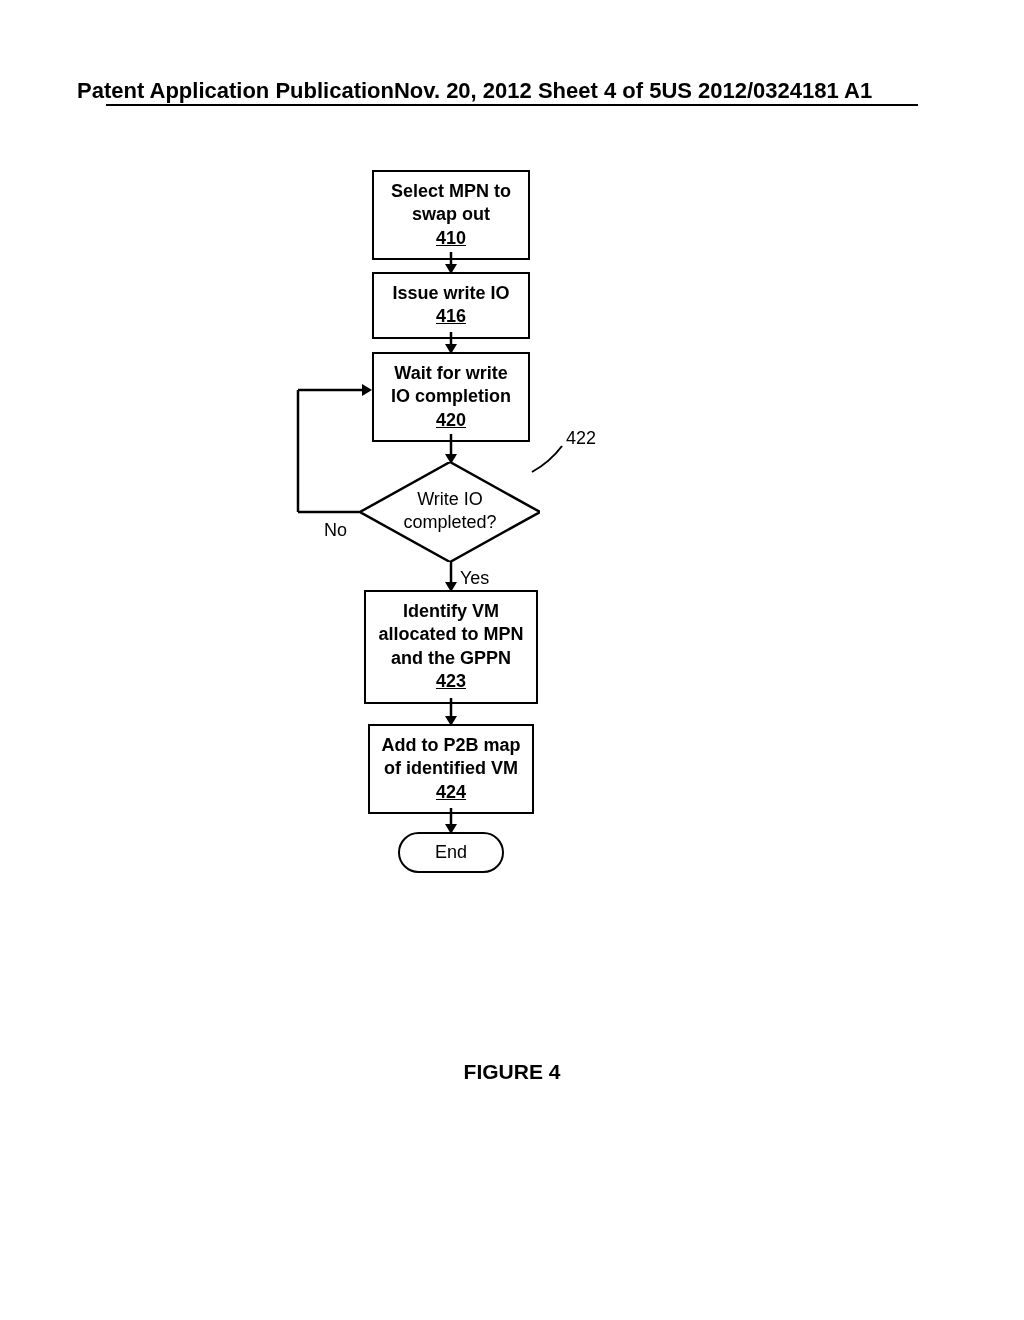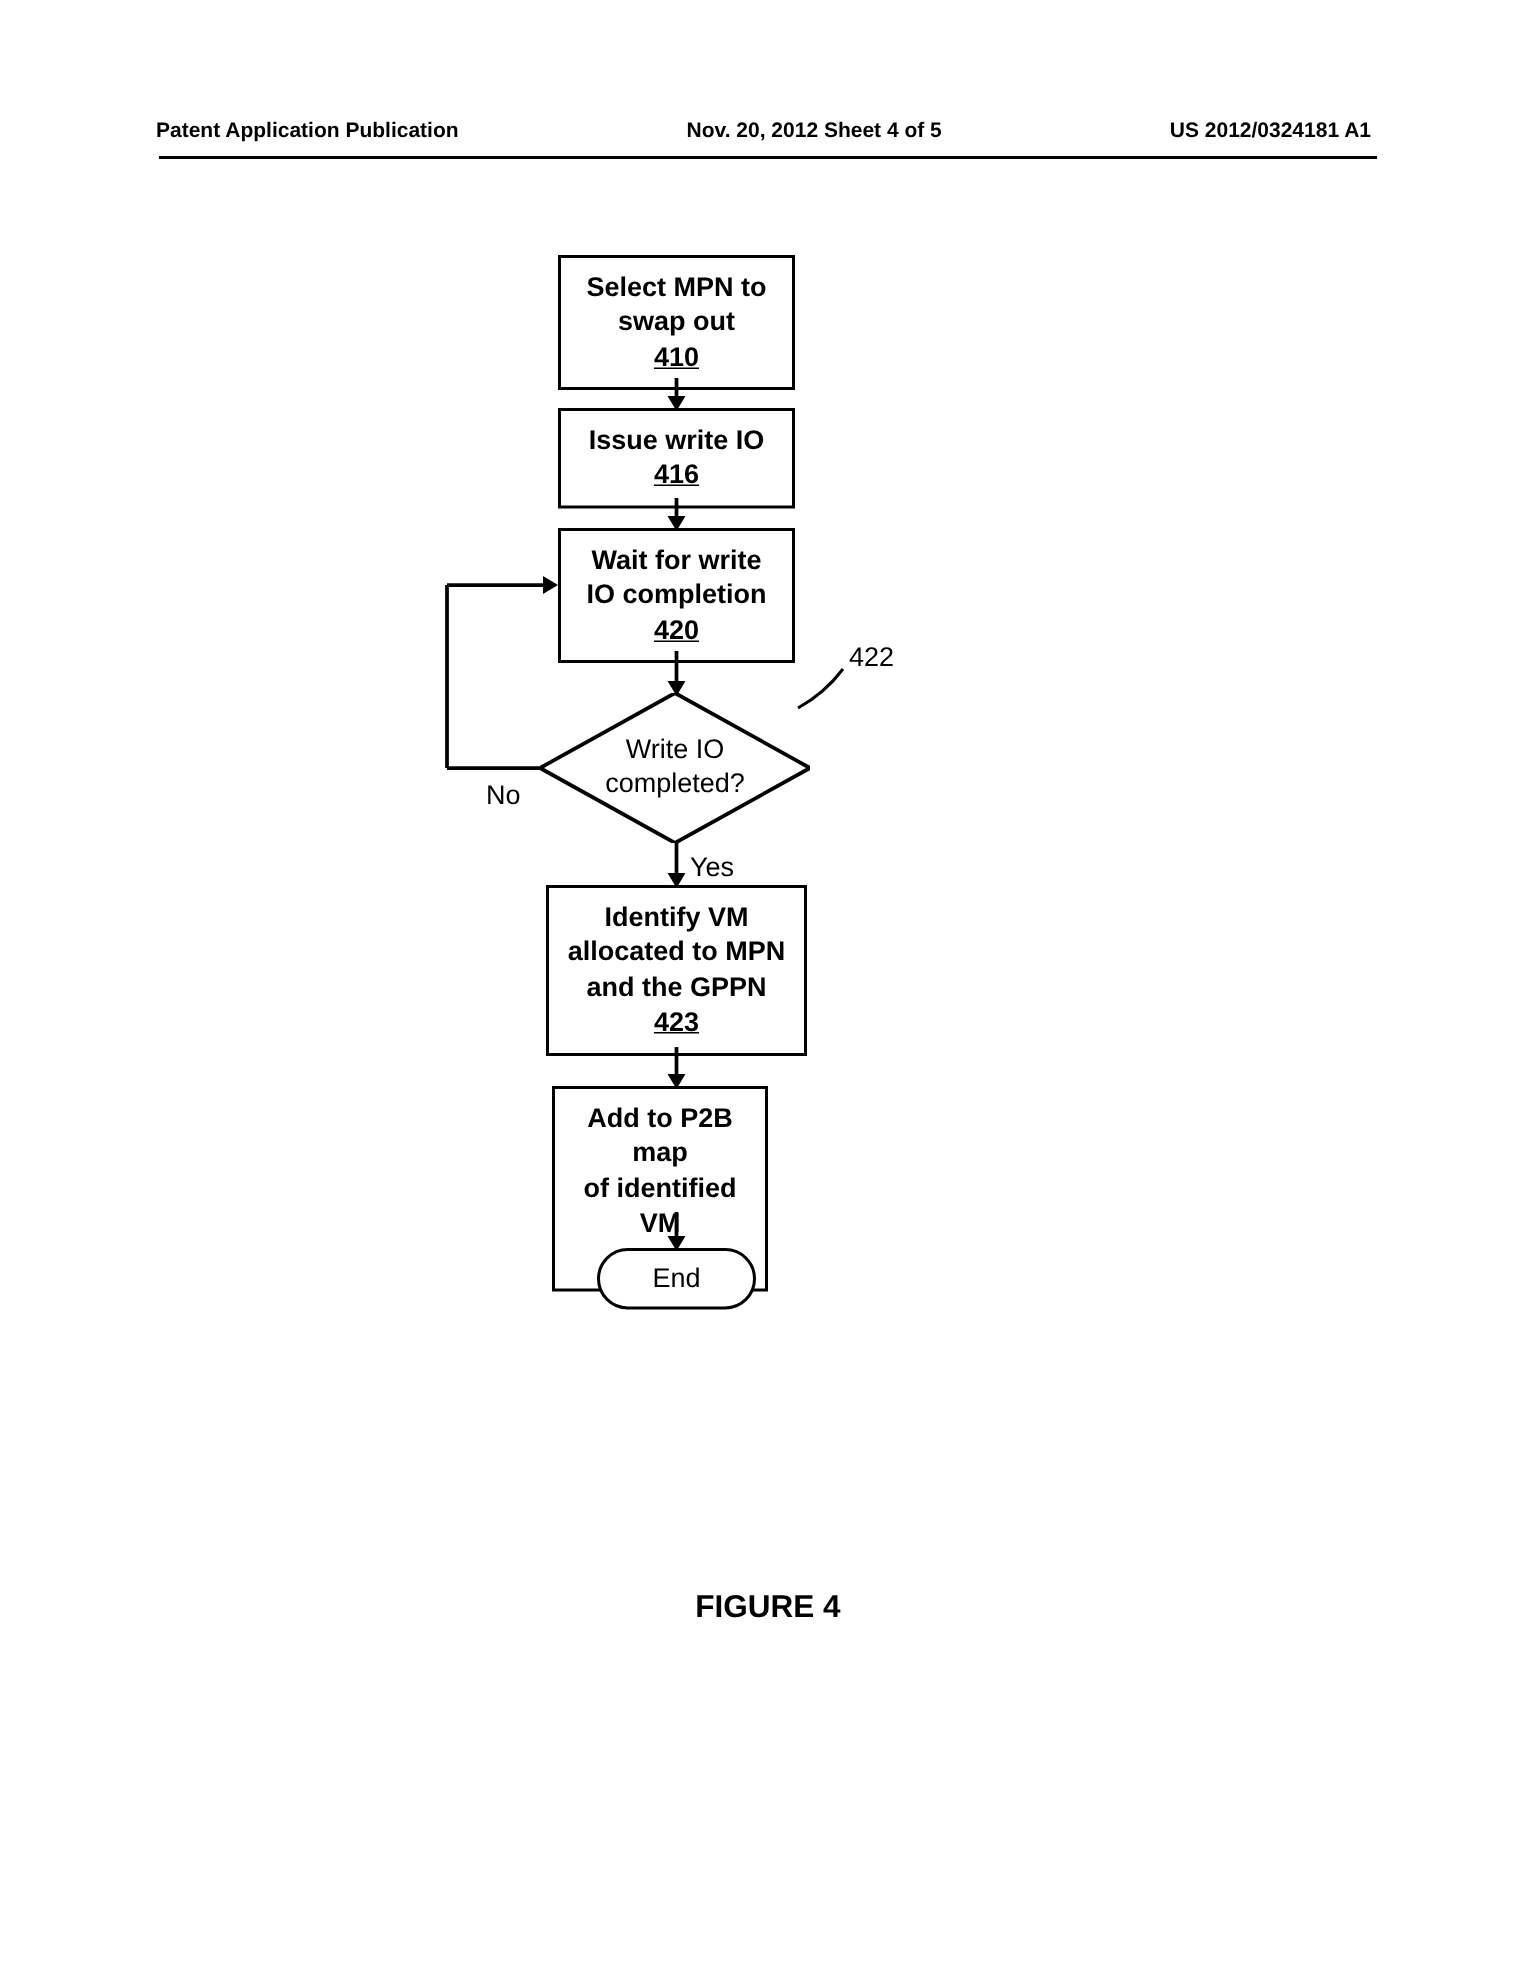--- a/index.html
+++ b/index.html
@@ -12,24 +12,23 @@
       height: 1320px;
       background: #fff;
       font-family: Arial, Helvetica, sans-serif;
       position: relative;
     }
     .header {
       position: absolute;
       top: 78px;
       left: 0;
       right: 0;
-      padding: 0 110px 0 104px;
+      padding: 0 110px 0 77px;
       display: flex;
-      justify-content: space-between;
-      font-size: 14px;
+      font-size: 22px;
       font-weight: bold;
     }
     .header-left { }
     .header-center { }
     .header-right { }
     .header-line {
       position: absolute;
       top: 104px;
       left: 106px;
       right: 106px;
@@ -178,21 +177,21 @@
 allocated to MPN
 and the GPPN</div>
     <div class="ref">423</div>
   </div>
 
   <svg class="connector" style="left:450px; top:528px;" width="2" height="28">
     <line x1="1" y1="0" x2="1" y2="20" stroke="#000" stroke-width="2.5"></line>
     <polygon points="1,28 -5,18 7,18" fill="#000"></polygon>
   </svg>
 
-  <div class="box" style="left:368px; top:554px; width:144px;">
+  <div class="box" style="left:368px; top:554px; width:166px;">
     <div style="white-space:pre-line;">Add to P2B map
 of identified VM</div>
     <div class="ref">424</div>
   </div>
 
   <svg class="connector" style="left:450px; top:638px;" width="2" height="26">
     <line x1="1" y1="0" x2="1" y2="18" stroke="#000" stroke-width="2.5"></line>
     <polygon points="1,26 -5,16 7,16" fill="#000"></polygon>
   </svg>
 

